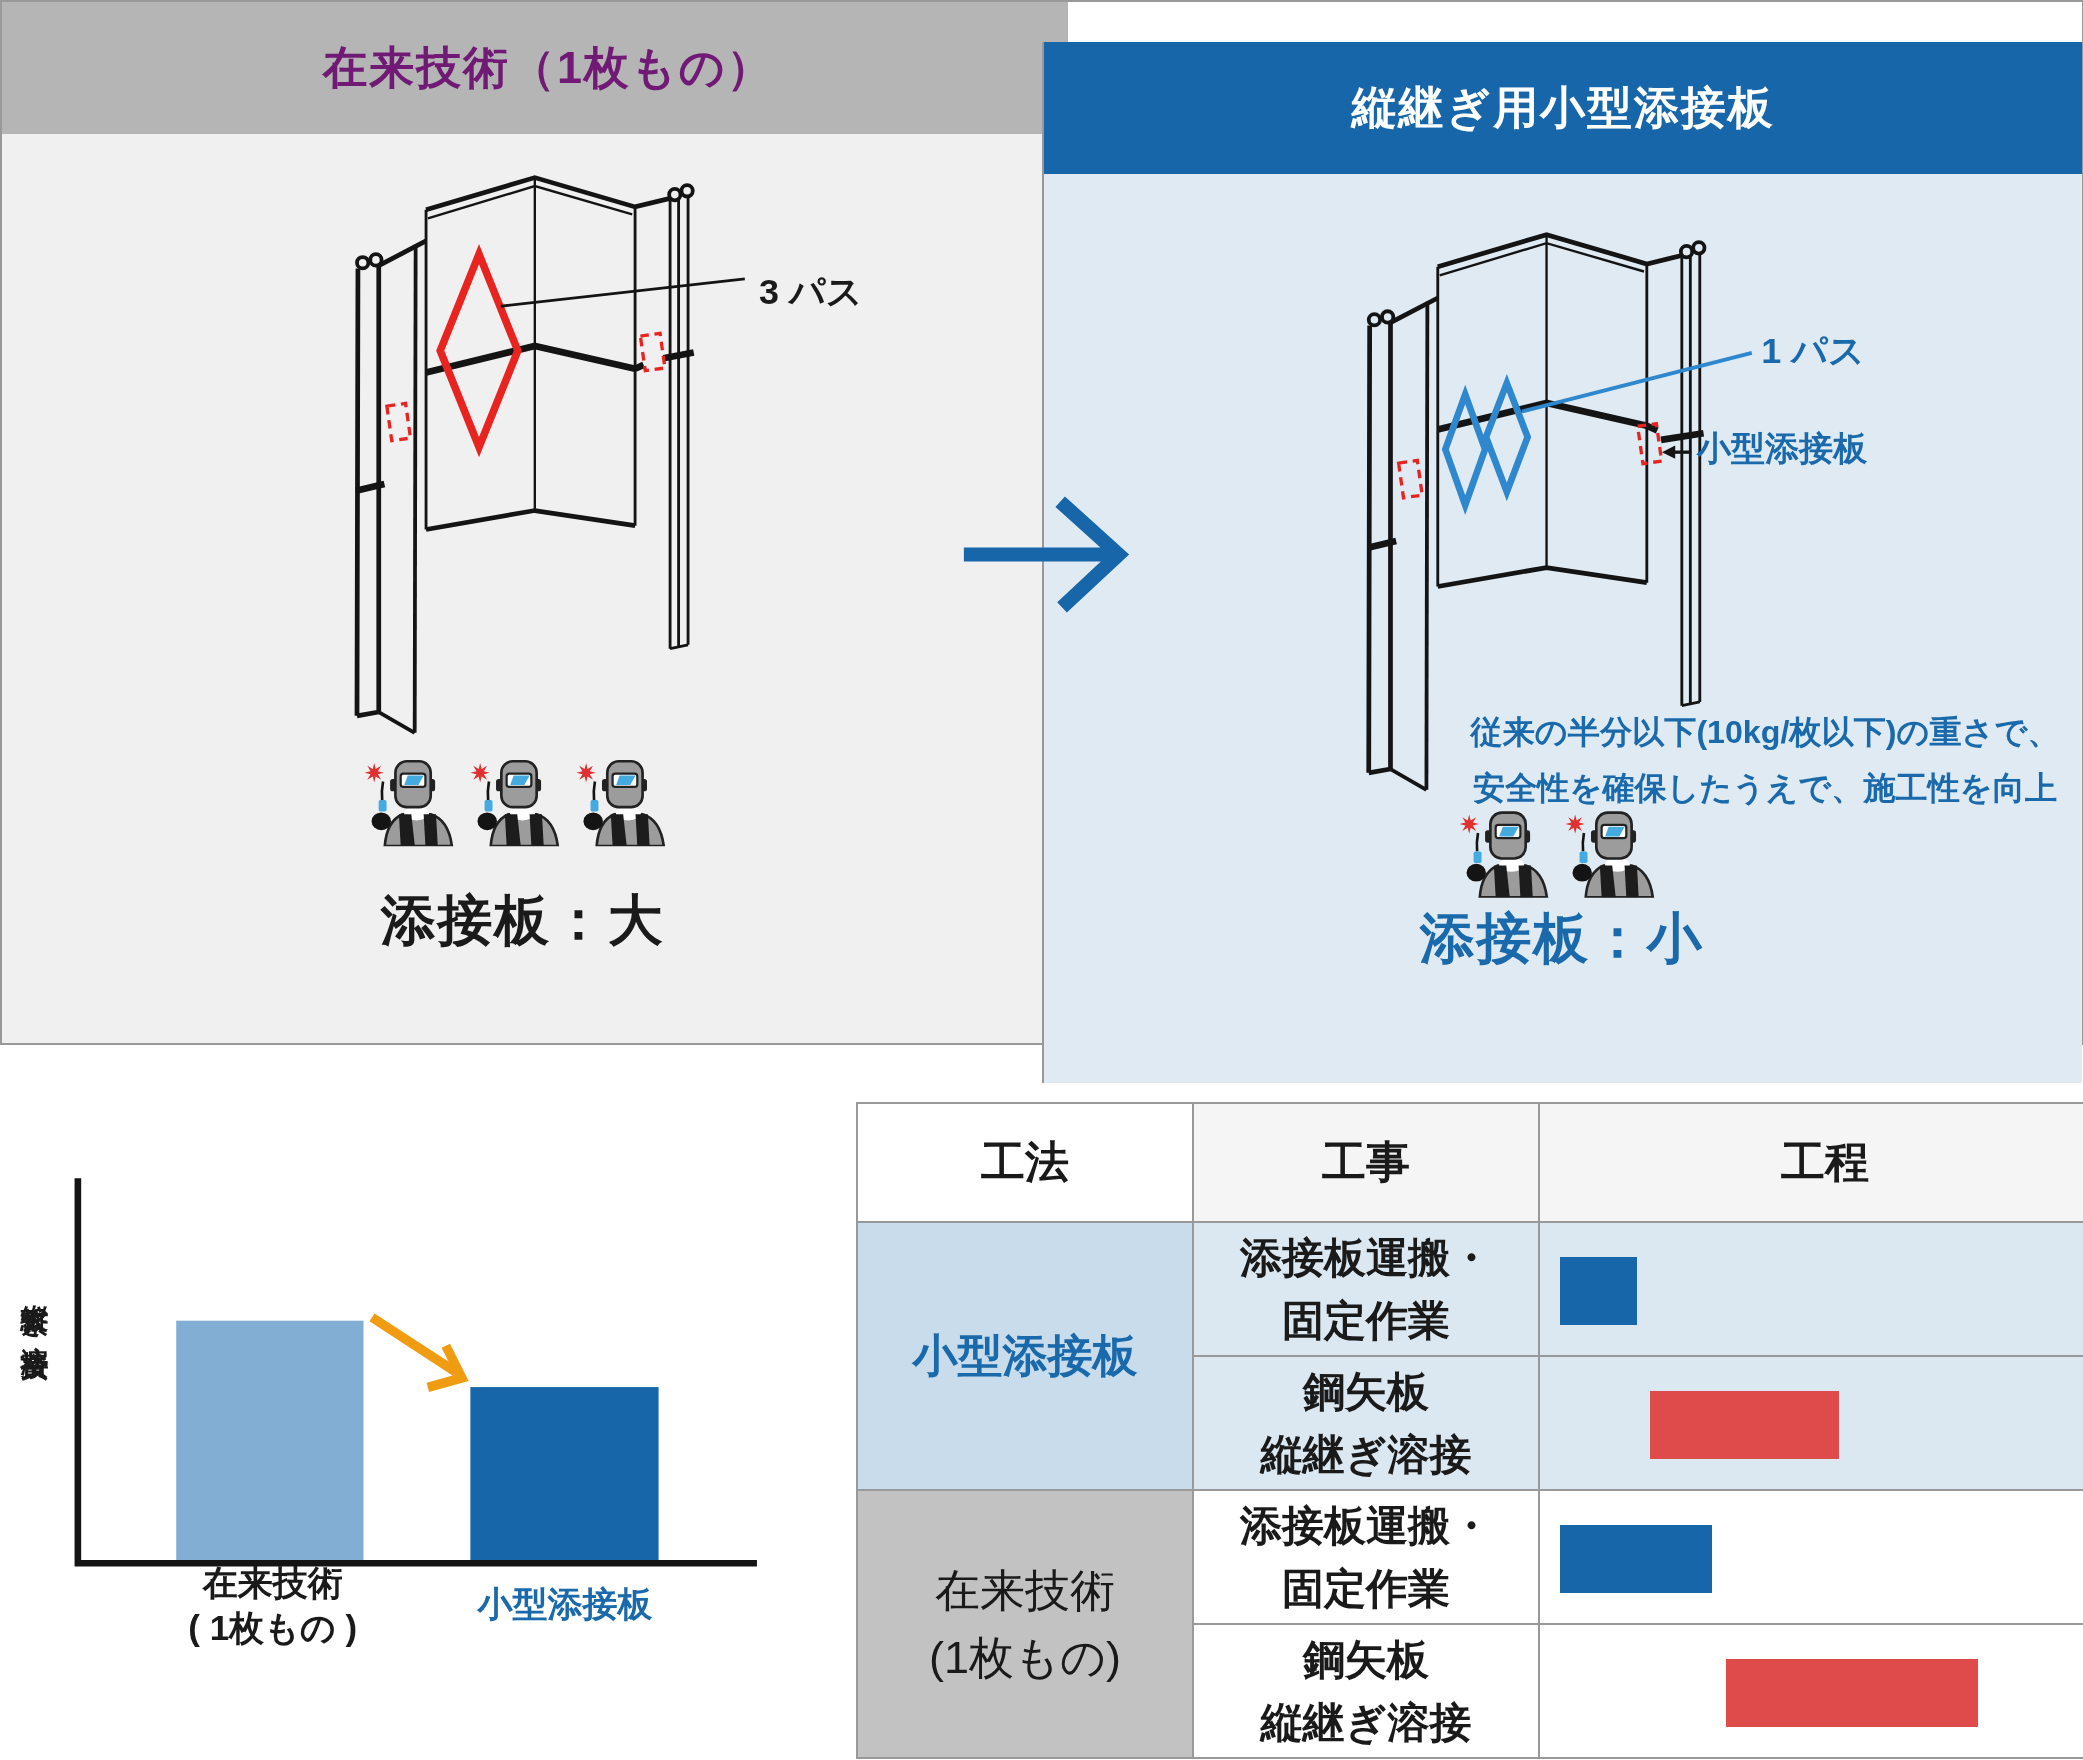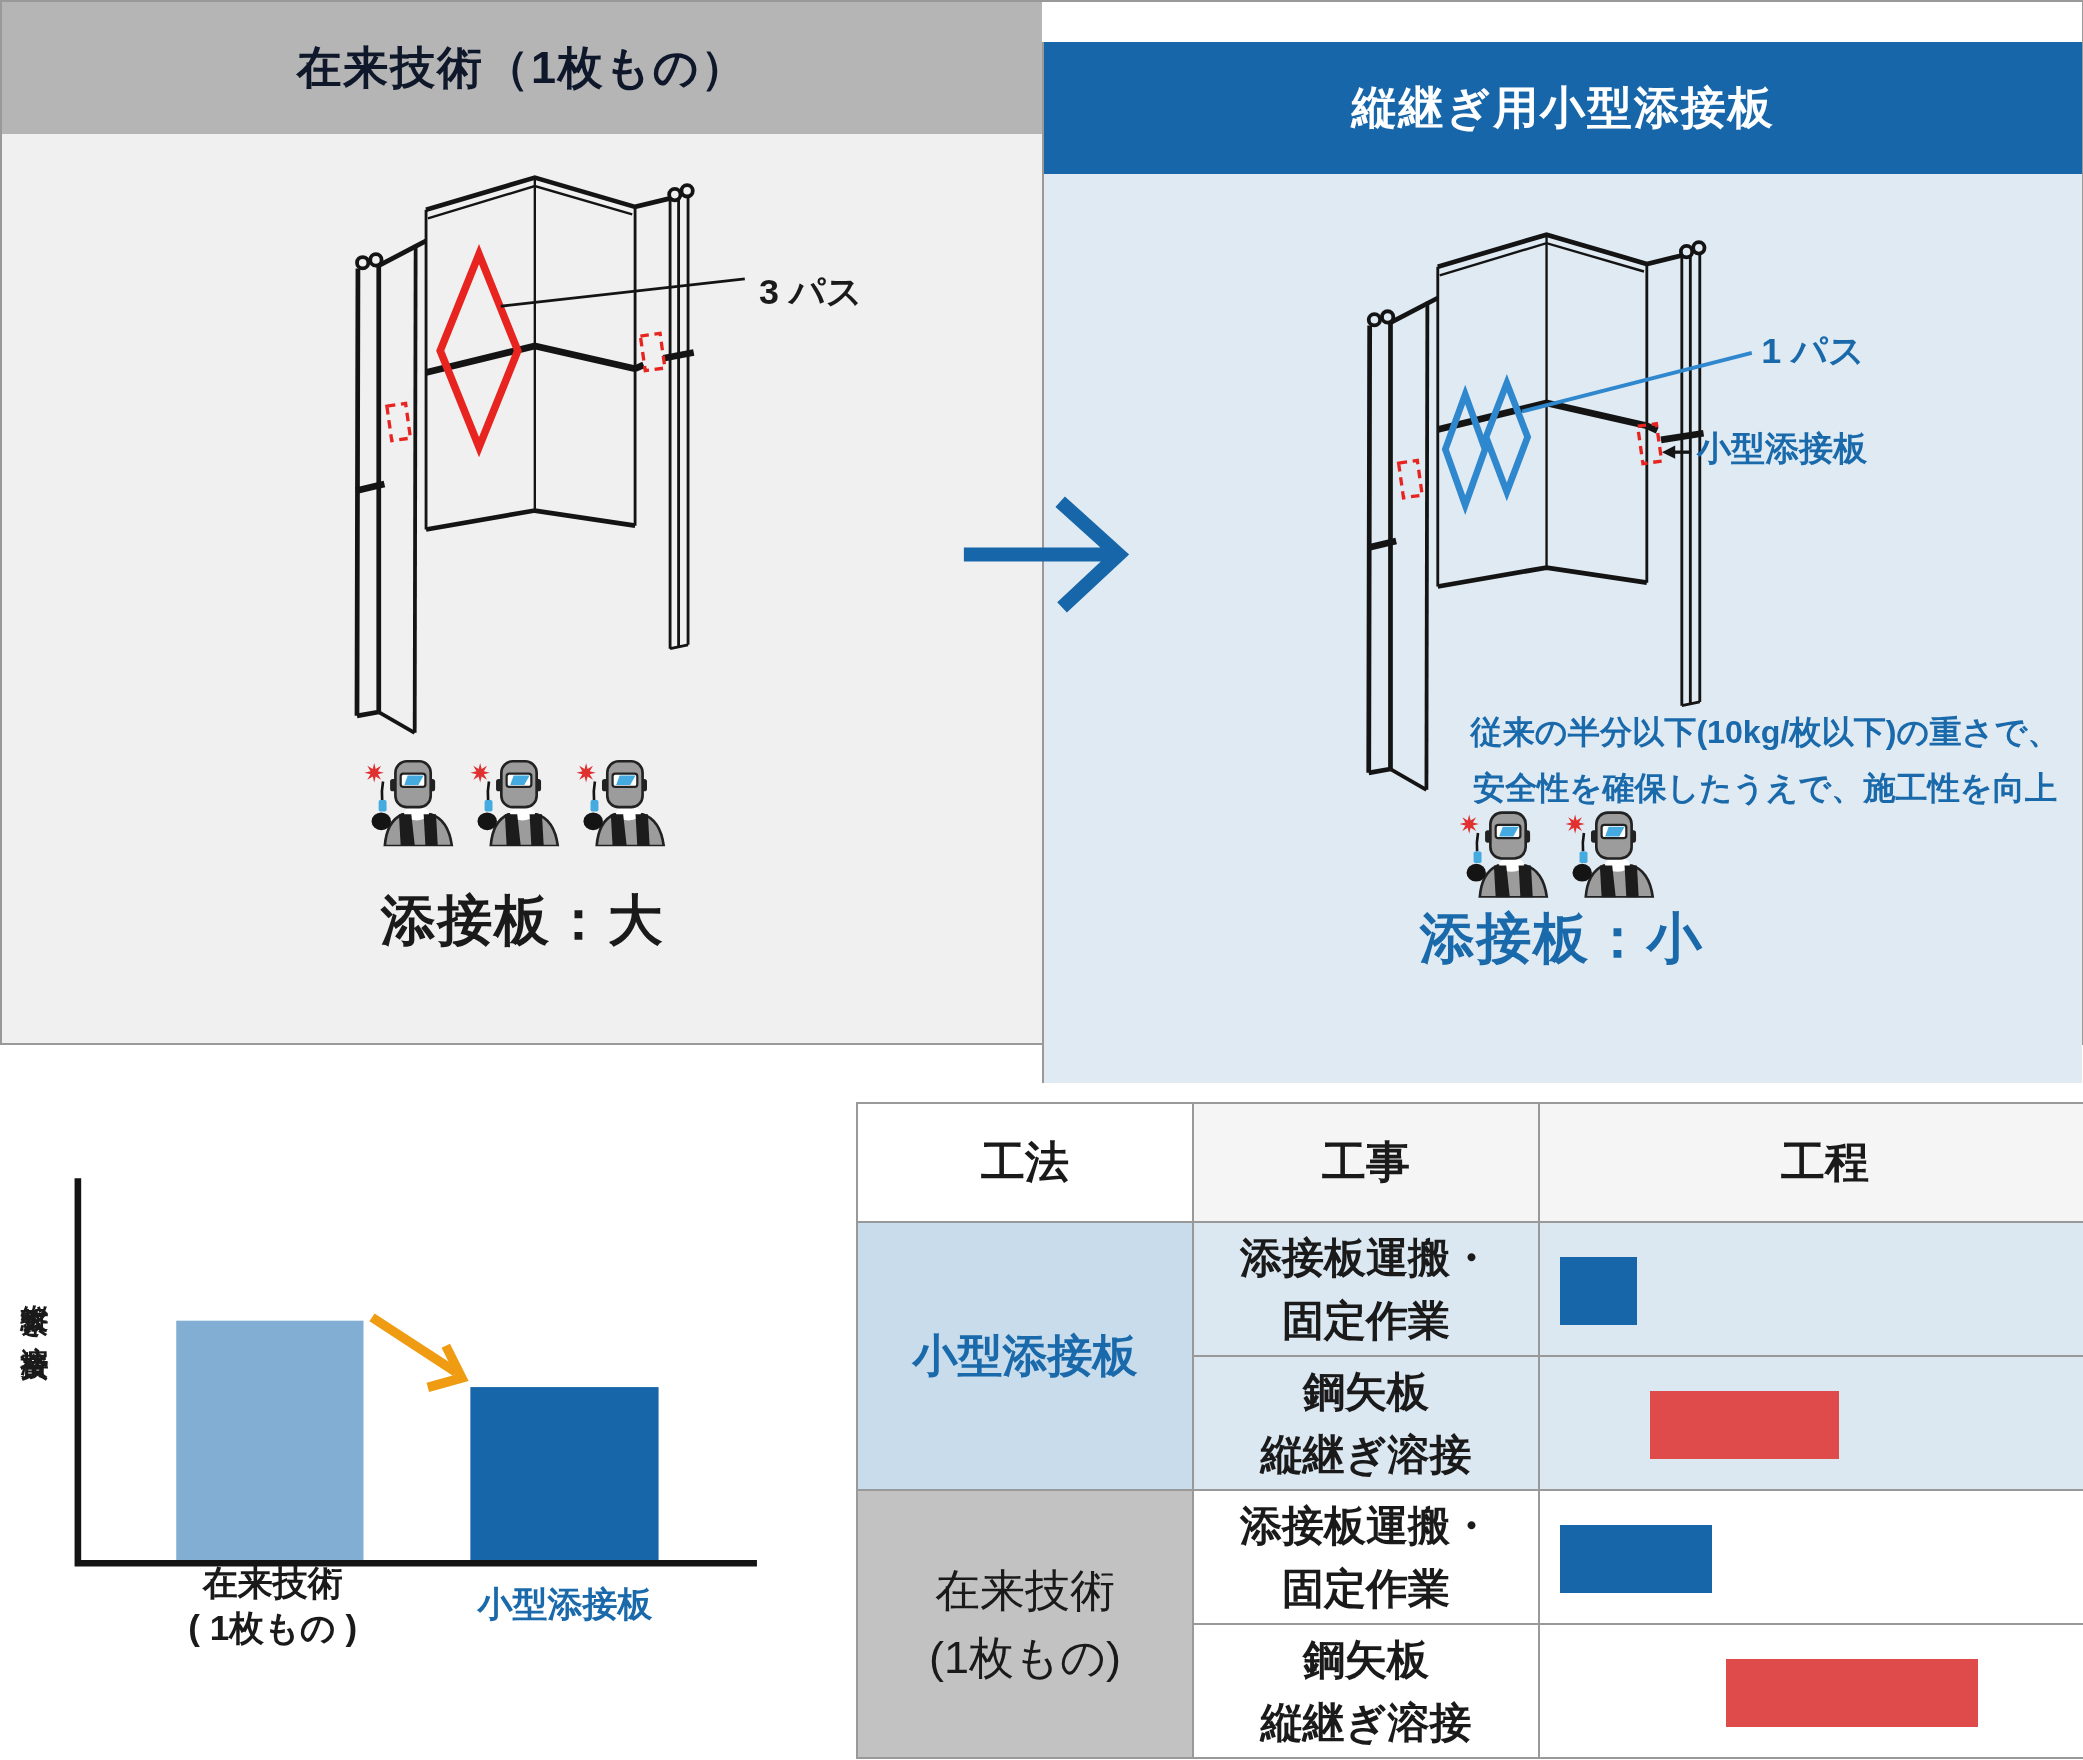--- a/index.html
+++ b/index.html
@@ -8,21 +8,21 @@
 
   
   #top{position:absolute;left:0;top:0;width:2084px;height:1045px;
        border:2.8px solid var(--border-gray);box-sizing:border-box;display:flex;}
   .panel{position:relative;width:1042px;height:100%;box-sizing:border-box;}
   .panel.left{background:var(--panel-left-bg);}
   .panel.right{background:var(--panel-right-bg);border-left:2.8px solid var(--border-gray);margin-top:40px;}
   .panel-header{position:absolute;left:0;top:0;width:100%;height:132px;
                 display:flex;align-items:center;justify-content:center;
                 font-size:45px;font-weight:bold;letter-spacing:1.9px;}
-  .panel.left  .panel-header{background:var(--header-left-bg);color:#0f172a;}
+  .panel.left  .panel-header{background:var(--header-left-bg);color:#701a75;padding-left:26px;}
   .panel.right .panel-header{background:var(--header-right-bg);color:#ffffff;}
   .panel-body{position:absolute;left:0;top:116px;width:1042px;height:909px;}
   .panel-body svg{position:absolute;left:0;top:0;}
 
   
   .pile path,.pile circle,.pile rect{fill:none;stroke:#141414;}
   .pile rect.dash{stroke:var(--dashed-red);stroke-dasharray:9 6;}
   rect.dash{fill:none;stroke:var(--dashed-red);stroke-dasharray:9 6;}
   .weld-red{fill:none;stroke:var(--weld-red);stroke-width:8;stroke-linejoin:miter;}
   .weld-blue{fill:none;stroke:var(--weld-blue);stroke-width:7;stroke-linejoin:miter;}

